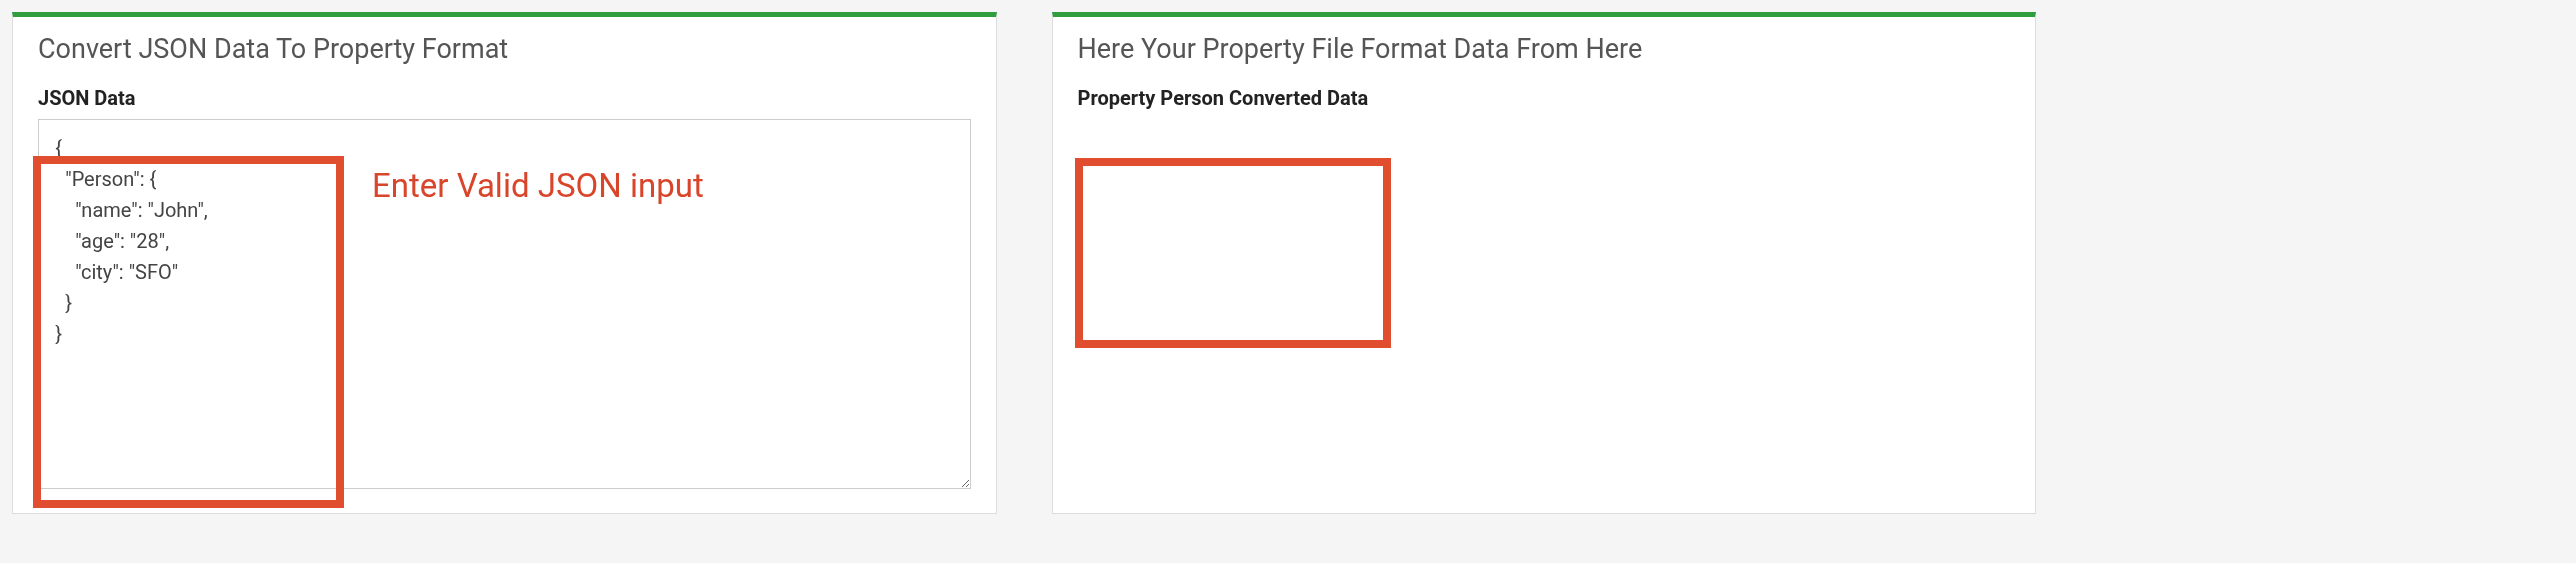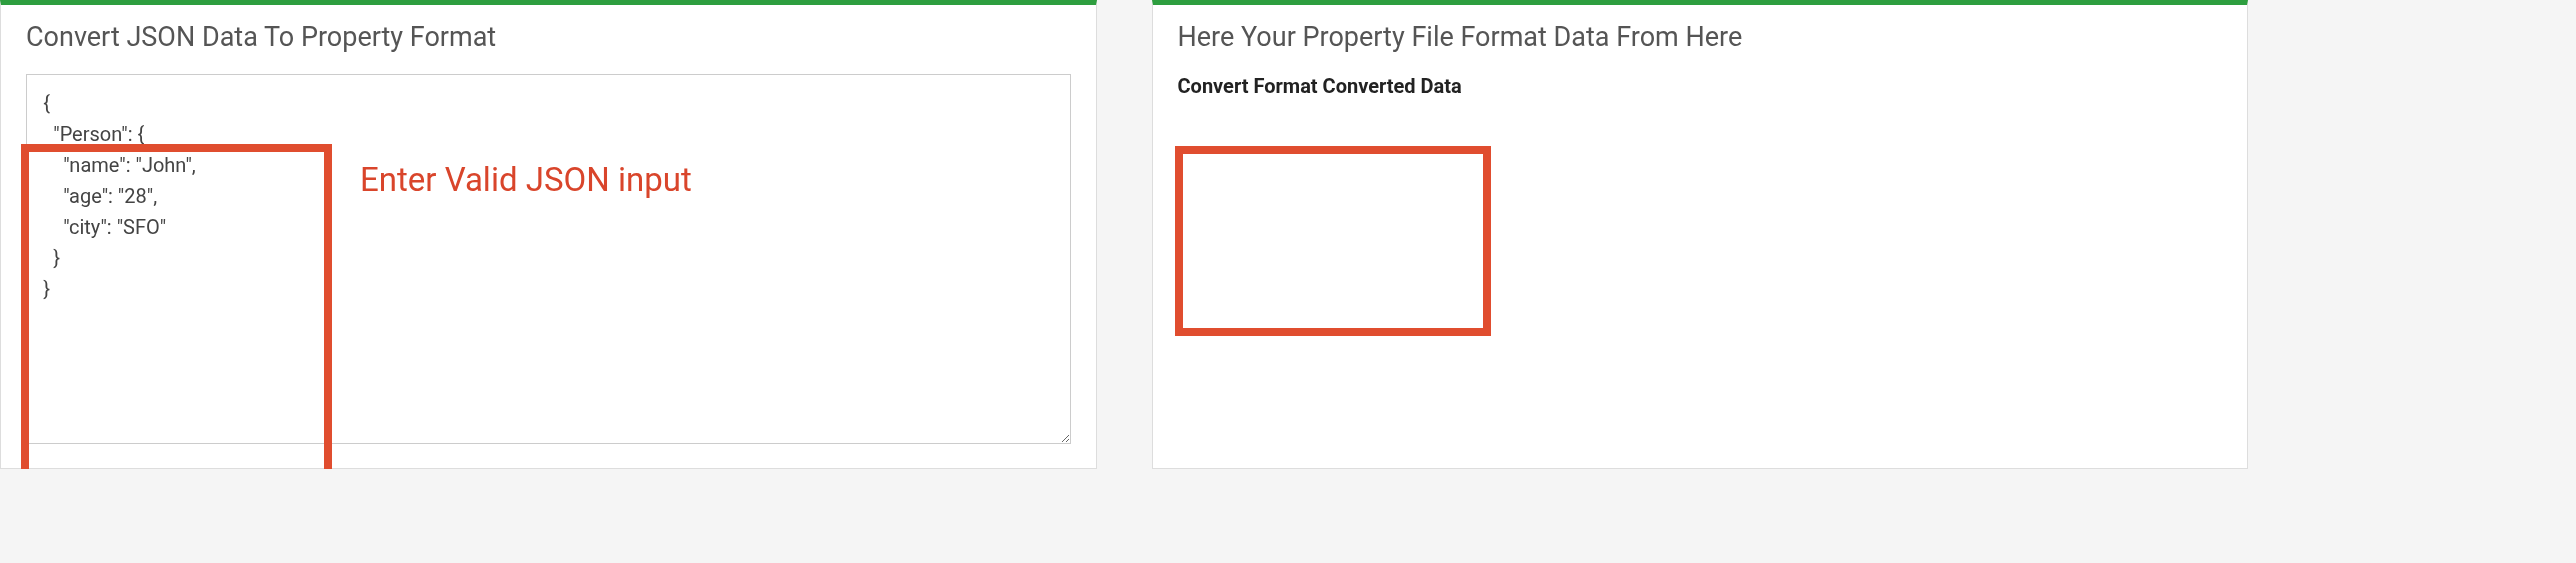--- a/index.html
+++ b/index.html
@@ -4,22 +4,22 @@
   <style>
     * { box-sizing: border-box; margin: 0; padding: 0; }
     body {
       font-family: -apple-system, BlinkMacSystemFont, "Segoe UI", Roboto, Helvetica, Arial, sans-serif;
       background: #f5f5f5;
       padding: 0;
     }
     .container {
       display: flex;
       gap: 55px;
-      padding: 0;
-      width: 2248px;
+      padding: 12px;
+      width: 2048px;
     }
     .panel {
       background: #fff;
       border: 0.9px solid #ddd;
       border-top: 5.4px solid #2e9e3f;
       flex: 1;
       padding: 0;
       position: relative;
     }
     .panel-title {
@@ -71,38 +71,39 @@
     }
   </style>
 </head>
 <body>
 
 <div class="container">
 
   <div class="panel">
     <div class="panel-title">Convert JSON Data To Property Format</div>
     <div class="panel-body">
+      <label class="field-label">JSON Data</label>
       <textarea class="code-area" id="json-input" style="">{
   "Person": {
     "name": "John",
     "age": "28",
     "city": "SFO"
   }
 }</textarea>
     </div>
 
     <div class="annot-box-left" style="left:20px; top:139px; width:311px; height:352px;"></div>
 
-    <div class="annot-text" style="left:359px; top:155px;">Enter Valid JSON input</div>
+    <div class="annot-text" style="left:359px; top:149px;">Enter Valid JSON input</div>
   </div>
 
   <div class="panel">
     <div class="panel-title">Here Your Property File Format Data From Here</div>
     <div class="panel-body">
-      <label class="field-label">Convert Format Converted Data</label>
+      <label class="field-label">Property Person Converted Data</label>
     </div>
 
     <div class="annot-box-left" style="left:22px; top:141px; width:316px; height:190px;"></div>
   </div>
 
 </div>
 
 <div class="annot-arrow">
   
   

